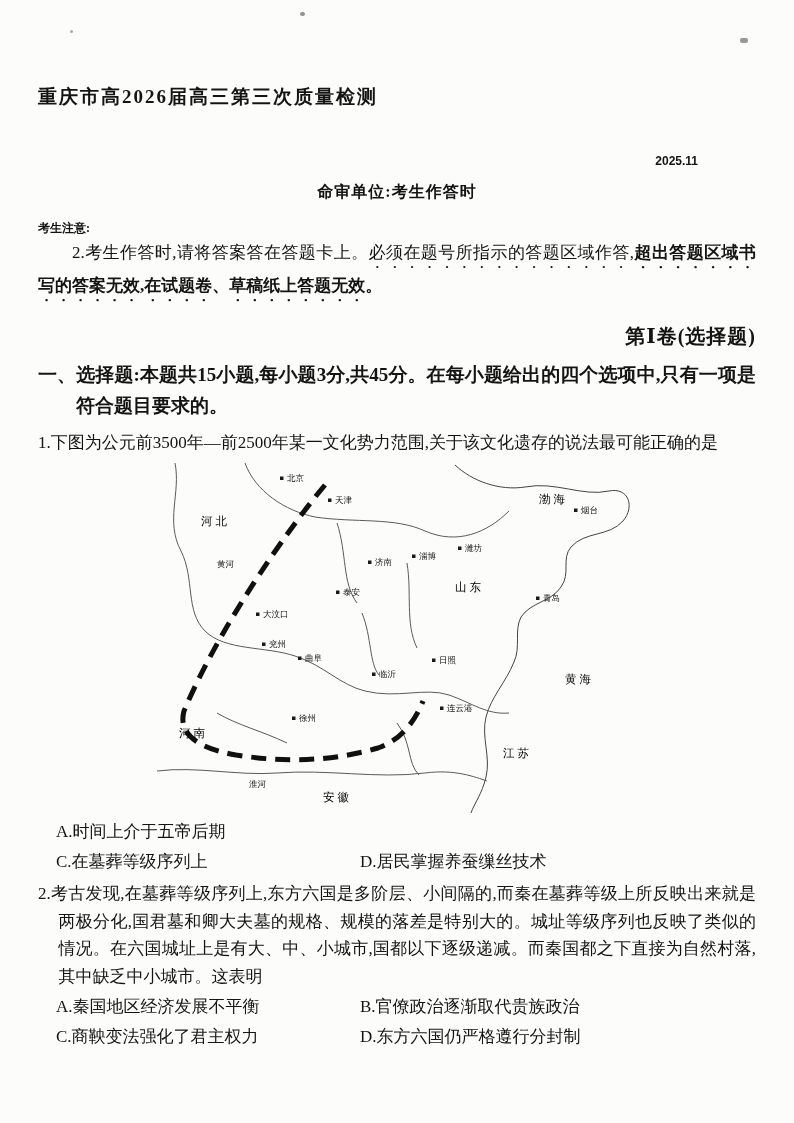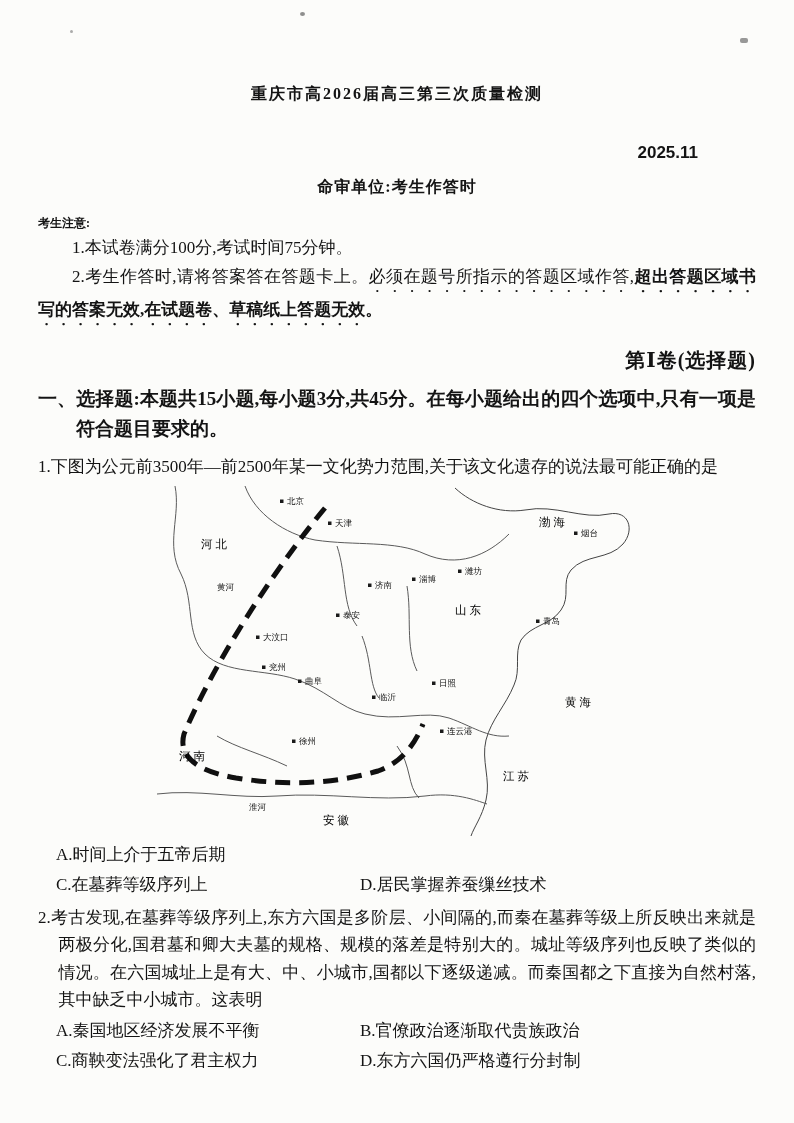--- a/index.html
+++ b/index.html
@@ -3,24 +3,24 @@
 <meta charset="utf-8">
 <style>
   html,body{margin:0;padding:0;background:#e9e9e9;}
   .page{
     width:794px;height:1123px;background:#fcfcfa;position:relative;
     font-family:"Liberation Serif","DejaVu Serif",serif;color:#141414;
     overflow:hidden;margin:0 auto;box-shadow:0 0 6px rgba(0,0,0,.25);
   }
   .content{padding:84px 38px 0 38px;}
 
-  .header-title{text-align:center;font-size:16px;font-weight:700;letter-spacing:2px;}
+  .header-title{font-size:19px;font-weight:700;letter-spacing:2px;}
   .subject-row{position:relative;text-align:center;margin-top:16px;height:44px;}
   .subject-title{font-size:31px;font-weight:700;letter-spacing:6px;display:inline-block;}
-  .exam-date{position:absolute;right:58px;bottom:2px;font-weight:700;font-size:17px;font-family:"Liberation Sans",sans-serif;}
+  .exam-date{position:absolute;right:58px;bottom:2px;font-weight:700;font-size:12px;font-family:"Liberation Sans",sans-serif;}
   .issuer{text-align:center;font-weight:700;font-size:16px;margin-top:12px;letter-spacing:1px;}
 
   .notice{margin-top:16px;font-size:17px;line-height:1.62;}
   .notice-heading{font-weight:700;font-size:12px;}
   .notice-item{margin:1px 0;text-indent:2em;text-align:justify;}
   .dots{
     -webkit-text-emphasis:filled dot;-webkit-text-emphasis-position:under right;
     text-emphasis:filled dot;text-emphasis-position:under right;
   }
   .em-bold{font-weight:700;}
@@ -59,21 +59,20 @@
     <div class="header-title">重庆市高2026届高三第三次质量检测</div>
 
     <div class="subject-row">
       <div class="exam-date">2025.11</div>
     </div>
 
     <div class="issuer">命审单位:考生作答时</div>
 
     <div class="notice">
       <div class="notice-heading">考生注意:</div>
-      <p class="notice-item">1.本试卷满分100分,考试时间75分钟。</p>
       <p class="notice-item"><span>2.考生作答时,请将答案答在答题卡上。</span><span class="dots">必须在题号所指示的答题区域作答,</span><span class="dots em-bold">超出答题区域书写的答案无效,在试题卷、草稿纸上答题无效。</span></p>
     </div>
 
     <div class="section-title">第Ⅰ卷(选择题)</div>
     <p class="section-intro">一、选择题:本题共15小题,每小题3分,共45分。在每小题给出的四个选项中,只有一项是符合题目要求的。</p>
 
     <div class="question">
       <p class="stem">1.下图为公元前3500年—前2500年某一文化势力范围,关于该文化遗存的说法最可能正确的是</p>
 
       <div class="map-wrap">

